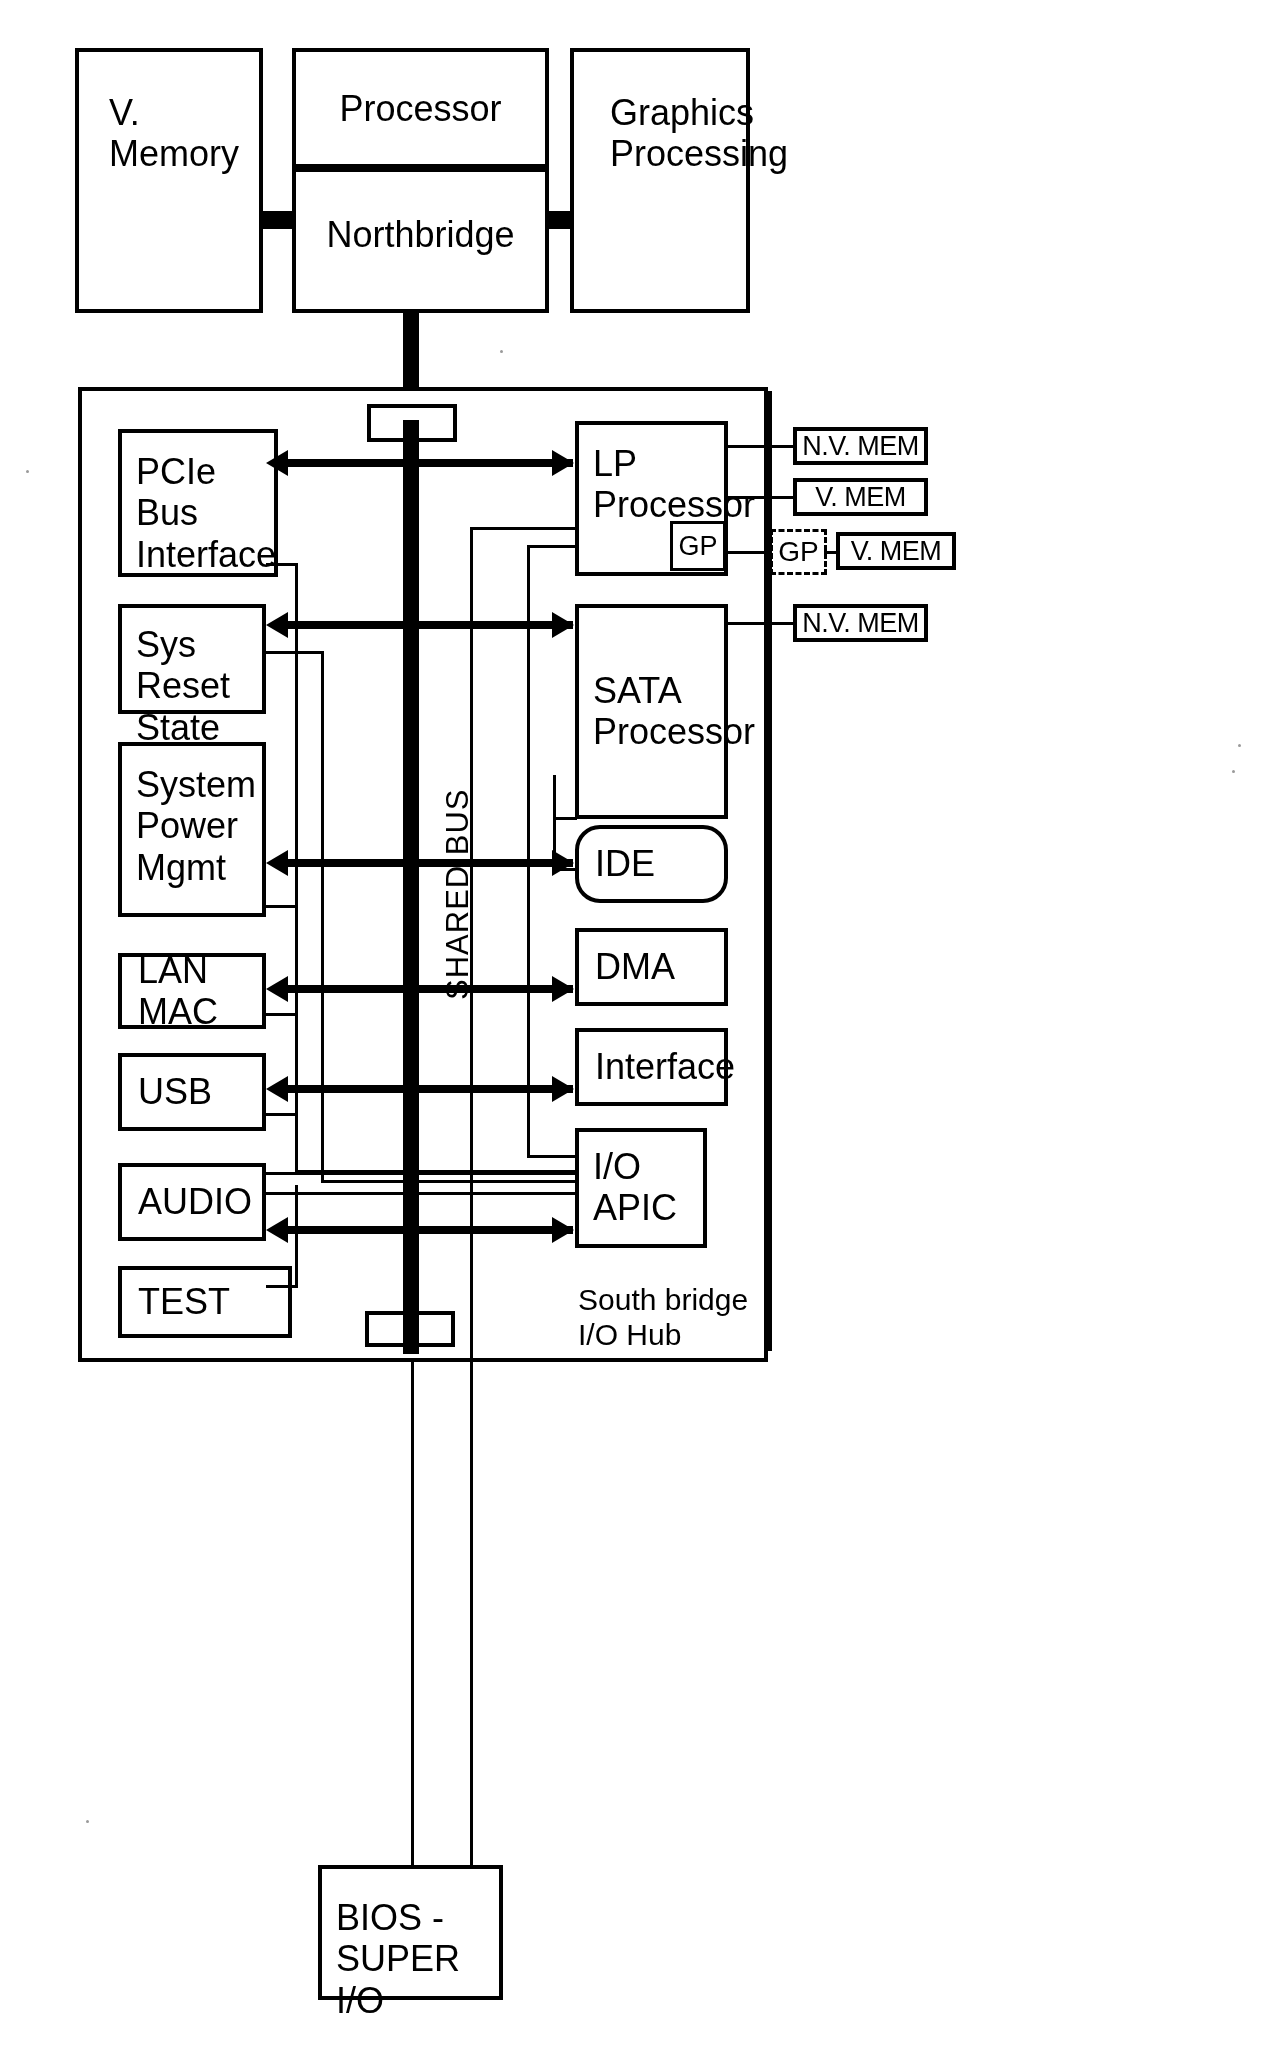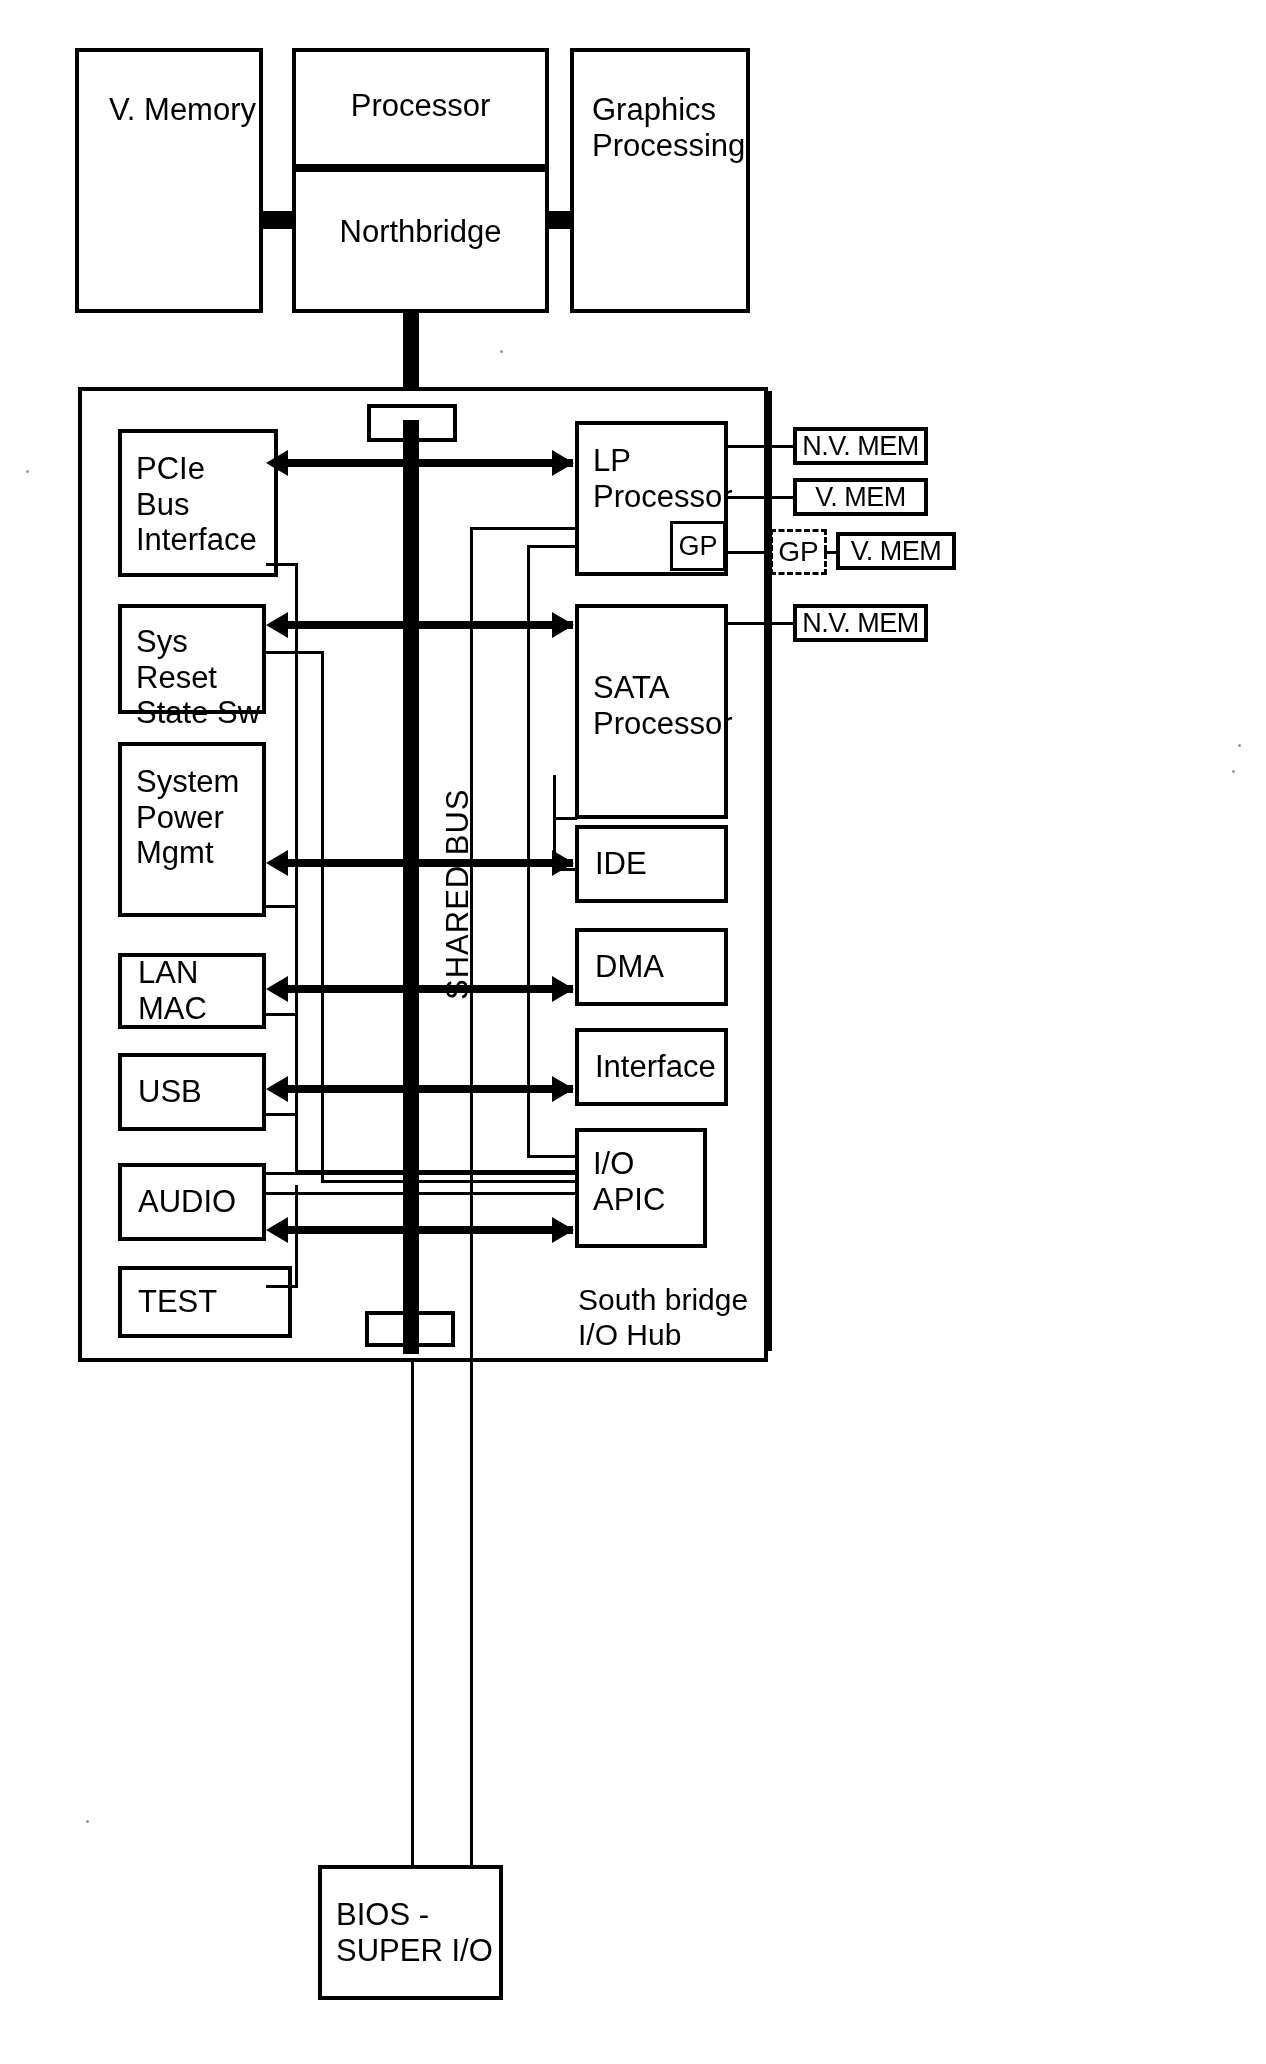--- a/index.html
+++ b/index.html
@@ -15,21 +15,21 @@
     font-family: "Liberation Sans", sans-serif;
     overflow: hidden;
   }
   
   .box {
     position: absolute;
     box-sizing: border-box;
     border: 4px solid #000;
     background: #fff;
     color: #000;
-    font-size: 31px;
+    font-size: 36px;
     line-height: 1.15;
     display: flex;
     align-items: center;
     justify-content: center;
     text-align: center;
     white-space: pre-line;
   }
   .box.tl {           
     align-items: flex-start;
     justify-content: flex-start;
@@ -113,21 +113,21 @@
 <body>
 
 <div id="root">
 
   <div class="box" style="left:75px; top:48px; width:188px; height:265px; align-items:flex-start; justify-content:flex-start; padding:40px 0 0 30px; text-align:left;">V. Memory</div>
 
   <div class="box" style="left:292px; top:48px; width:257px; height:120px; align-items:flex-start; justify-content:center; padding-top:36px;">Processor</div>
 
   <div class="box" style="left:292px; top:168px; width:257px; height:145px; align-items:flex-start; justify-content:center; padding-top:42px;">Northbridge</div>
 
-  <div class="box" style="left:570px; top:48px; width:180px; height:265px; align-items:flex-start; justify-content:flex-start; padding:40px 0 0 18px; text-align:left;">Graphics
+  <div class="box" style="left:570px; top:48px; width:180px; height:265px; align-items:flex-start; justify-content:flex-start; padding:40px 0 0 36px; text-align:left;">Graphics
 Processing</div>
 
   <div class="bus" style="left:263px; top:211px; width:32px; height:18px;"></div>
   <div class="bus" style="left:547px; top:211px; width:26px; height:18px;"></div>
 
   <div class="bus" style="left:403px; top:313px; width:16px; height:110px;"></div>
 
   <div style="position:absolute; left:78px; top:387px; width:690px; height:975px; border:4px solid #000; box-sizing:border-box; background:#fff;"></div>
 
   <div style="position:absolute; left:367px; top:404px; width:90px; height:38px; border:4px solid #000; box-sizing:border-box; background:#fff;"></div>
@@ -160,21 +160,21 @@
   <div class="box tl" style="left:575px; top:421px; width:153px; height:155px; padding:18px 0 0 14px;">LP
 Processor</div>
 
   <div style="position:absolute; left:670px; top:521px; width:56px; height:50px; border:3px solid #000; box-sizing:border-box; background:#fff; display:flex; align-items:center; justify-content:center; font-size:27px; color:#000;">
     <span>GP</span>
   </div>
 
   <div class="box tl" style="left:575px; top:604px; width:153px; height:215px; padding:62px 0 0 14px;">SATA
 Processor</div>
 
-  <div class="box ml" style="left:575px; top:825px; width:153px; height:78px;">IDE</div>
+  <div class="box ml" style="left:575px; top:825px; width:153px; height:78px;border-radius:25px;">IDE</div>
 
   <div class="box ml" style="left:575px; top:928px; width:153px; height:78px;">DMA</div>
 
   <div class="box ml" style="left:575px; top:1028px; width:153px; height:78px;">Interface</div>
 
   <div class="box tl" style="left:575px; top:1128px; width:132px; height:120px; padding:14px 0 14px 14px;">I/O
 APIC</div>
 
   <div class="plain-label" style="left:578px; top:1282px;">South bridge
 I/O Hub</div>

